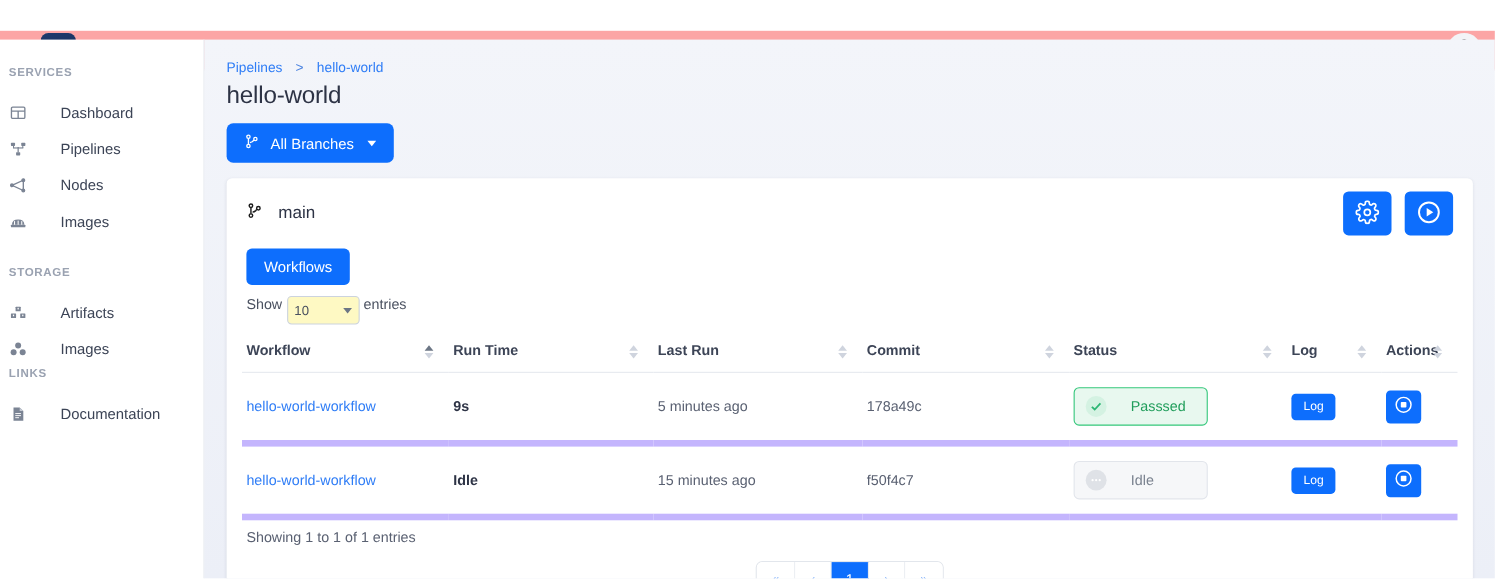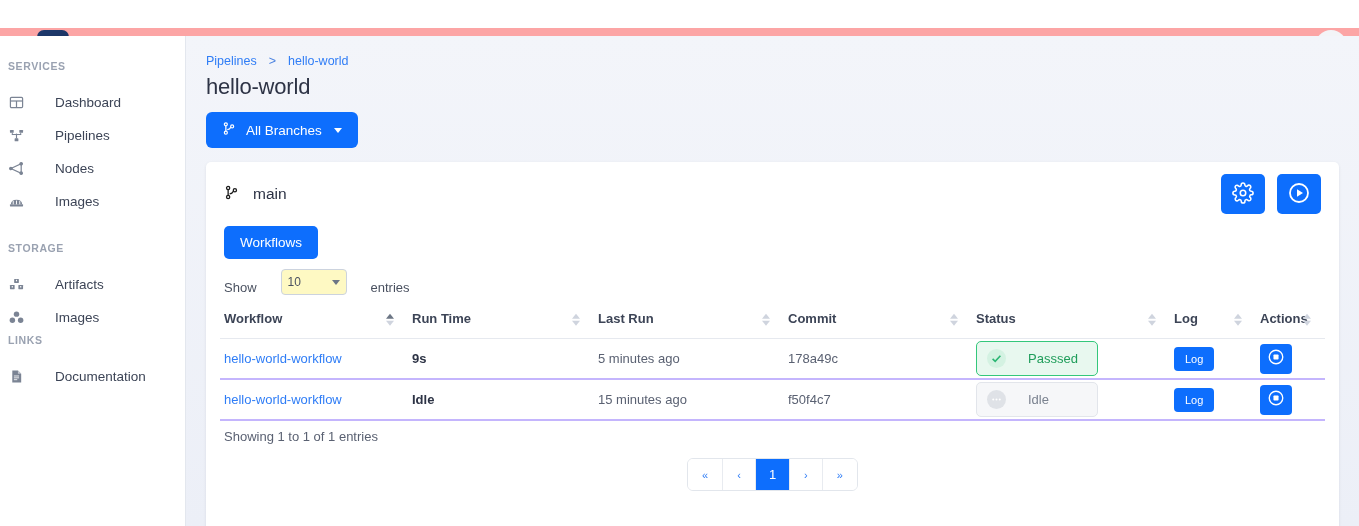--- a/index.html
+++ b/index.html
@@ -100,21 +100,21 @@
   }
   .btn-workflows {
     background: #0d6efd; color: #fff; border: none; border-radius: 5px;
     padding: 9px 16px; font-size: 13.5px; cursor: pointer; margin-left: 4px;
   }
 
   .table-controls {
     display: flex; align-items: center; justify-content: space-between;
     margin-top: 10px; padding: 0 4px;
   }
-  .show-entries { font-size: 13px; color: #4a5costretch; color:#4a5160; display: flex; align-items: flex-end; gap: 24px; }
+  .show-entries { font-size: 13px; color: #4a5costretch; color:#4a5160; display: flex; align-items: flex-start; gap: 4px; }
   .select-box {
     border: 1px solid #ccd3de; border-radius: 4px; height: 26px; width: 66px;
     font-size: 12px; color: #4a5160; padding: 0 6px; background: #fef9c3;
     display: flex; align-items: center; justify-content: space-between; cursor: pointer;
   }
   .chev { width: 0; height: 0; border-left: 4px solid transparent; border-right: 4px solid transparent; border-top: 5px solid #6c7685; }
   .search-wrap { display: flex; align-items: center; gap: 8px; font-size: 13px; color: #4a5160; }
   .search-input {
     width: 156px; height: 26px; border: 1px solid #ccd3de; border-radius: 4px;
     font-size: 12px; padding: 0 7px; outline: none; color: #333;
@@ -123,21 +123,21 @@
 
   
   table { width: 100%; border-collapse: collapse; margin-top: 8px; }
   th {
     text-align: left; font-size: 13px; color: #3c4456; font-weight: bold;
     padding: 8px 4px 12px 4px; border-bottom: 1px solid #e6e9ef; position: relative;
     cursor: pointer;
   }
   td {
     font-size: 13px; color: #4b5costretch; color: #5a6172;
-    padding: 2px 4px; border-bottom: 2px solid #c4b5fd; vertical-align: middle;
+    padding: 13px 4px; border-bottom: 6px solid #c4b5fd; vertical-align: middle;
   }
   .sort-arrows {
     position: absolute; right: 14px; top: 50%; transform: translateY(-60%);
     display: flex; flex-direction: column; gap: 2px; line-height: 0;
   }
   .sort-arrows i { display: block; width: 0; height: 0; border-left: 4px solid transparent; border-right: 4px solid transparent; }
   .sort-arrows i.up { border-bottom: 5px solid #cfd4de; }
   .sort-arrows i.dn { border-top: 5px solid #cfd4de; }
   th.sorted .sort-arrows i.up { border-bottom-color: #6c7685; }
 

